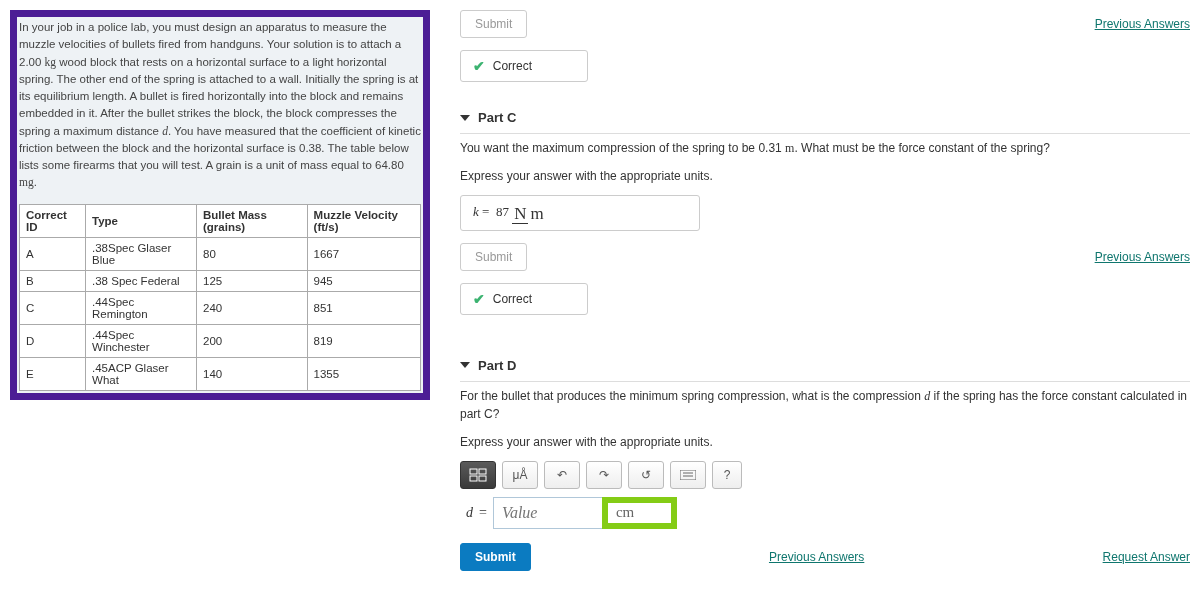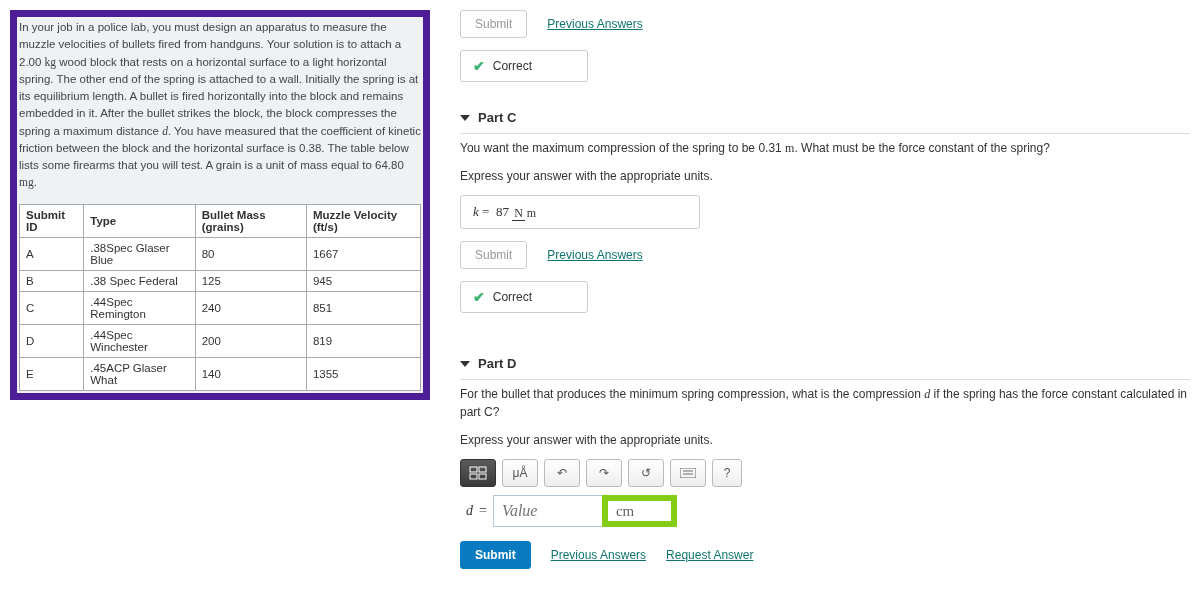--- a/index.html
+++ b/index.html
@@ -7,33 +7,33 @@
     .container { display: flex; gap: 30px; padding: 10px; }
     .left-panel { width: 420px; }
     .problem-box { background: #eef2f5; padding: 2px; border: 7px solid #4c1d95; }
     .problem-text { font-size: 11.5px; line-height: 1.5; color: #444; }
     .italic { font-style: italic; }
     .unit { font-family: 'Times New Roman', serif; }
     table.data { width: 100%; border-collapse: collapse; margin-top: 12px; background: #fff; }
     table.data th, table.data td { border: 1px solid #aaa; padding: 4px 6px; font-size: 11.5px; text-align: left; }
     table.data th { font-weight: bold; }
     .right-panel { flex: 1; padding-top: 0; }
-    .submit-row { display: flex; gap: 20px; align-items: center; margin-bottom: 12px; }
+    .submit-row { display: flex; gap: 20px; align-items: center; margin-bottom: 12px; justify-content: space-between; }
     .btn-submit { background: #fff; border: 1px solid #ccc; color: #999; padding: 6px 14px; font-size: 12px; border-radius: 3px; }
     .btn-submit.active { background: #0b7bc1; color: #fff; border-color: #0b7bc1; font-weight: bold; }
     .link-blue { color: #0f766e; font-size: 12px; cursor: pointer; }
     .correct-box { display: inline-flex; align-items: center; gap: 8px; border: 1px solid #ccc; border-radius: 3px; padding: 7px 55px 7px 12px; margin-bottom: 20px; color: #333; }
     .check-icon { color: #3cb371; font-weight: bold; font-size: 14px; }
     .part-header { display: flex; align-items: center; gap: 8px; padding: 8px 0; margin-bottom: 0; border-bottom: 1px solid #ddd; }
     .caret-down { width: 0; height: 0; border-left: 5px solid transparent; border-right: 5px solid transparent; border-top: 6px solid #333; }
     .part-title { font-weight: bold; font-size: 13px; }
     .part-body { padding: 5px 0 15px 0; }
     .question-text { margin-bottom: 10px; line-height: 1.5; }
     .answer-display { border: 1px solid #ccc; border-radius: 3px; padding: 8px 12px; display: inline-block; font-family: 'Times New Roman', serif; font-size: 13px; margin-bottom: 12px; min-width: 240px; }
-    .fraction { display: inline-block; vertical-align: middle; font-size: 12px; line-height: 1; }
+    .fraction { display: inline-block; vertical-align: middle; font-size: 17px; line-height: 1; }
     .fraction .num { border-bottom: 1px solid #333; padding: 0 2px; }
     .fraction .den { padding: 0 2px; }
     .answer-input-area { margin-top: 5px; }
     .toolbar { display: inline-flex; gap: 6px; align-items: center; border: 0; margin-bottom: 8px; }
     .tool-btn { width: 36px; height: 28px; border: 1px solid #bbb; background: linear-gradient(#fff,#eee); border-radius: 3px; display: flex; align-items: center; justify-content: center; font-size: 12px; color: #555; }
     .tool-btn.dark { background: linear-gradient(#5a5a5a,#3a3a3a); color: #fff; border-color: #333; }
     .tool-btn.help { width: 30px; }
     .input-row { display: flex; align-items: center; gap: 0; }
     .var-label { font-family: 'Times New Roman', serif; font-style: italic; font-size: 14px; padding: 0 6px; }
     .eq { font-family: 'Times New Roman', serif; font-size: 14px; padding-right: 6px; }
@@ -45,21 +45,21 @@
 
 <div class="container">
   <div class="left-panel">
     <div class="problem-box">
       <p class="problem-text">
         <span>In your job in a police lab, you must design an apparatus to measure the muzzle velocities of bullets fired from handguns. Your solution is to attach a 2.00 </span><span class="unit">kg</span><span> wood block that rests on a horizontal surface to a light horizontal spring. The other end of the spring is attached to a wall. Initially the spring is at its equilibrium length. A bullet is fired horizontally into the block and remains embedded in it. After the bullet strikes the block, the block compresses the spring a maximum distance </span><span class="italic unit">d</span><span>. You have measured that the coefficient of kinetic friction between the block and the horizontal surface is 0.38. The table below lists some firearms that you will test. A grain is a unit of mass equal to 64.80 </span><span class="unit">mg</span><span>.</span>
       </p>
       <table class="data">
         <thead>
           <tr>
-            <th>Submit ID</th>
+            <th>Correct ID</th>
             <th>Type</th>
             <th>Bullet Mass (grains)</th>
             <th>Muzzle Velocity (ft/s)</th>
           </tr>
         </thead>
         <tbody>
           <tr>
               <td>A</td>
               <td>.38Spec Glaser Blue</td>
               <td>80</td>

